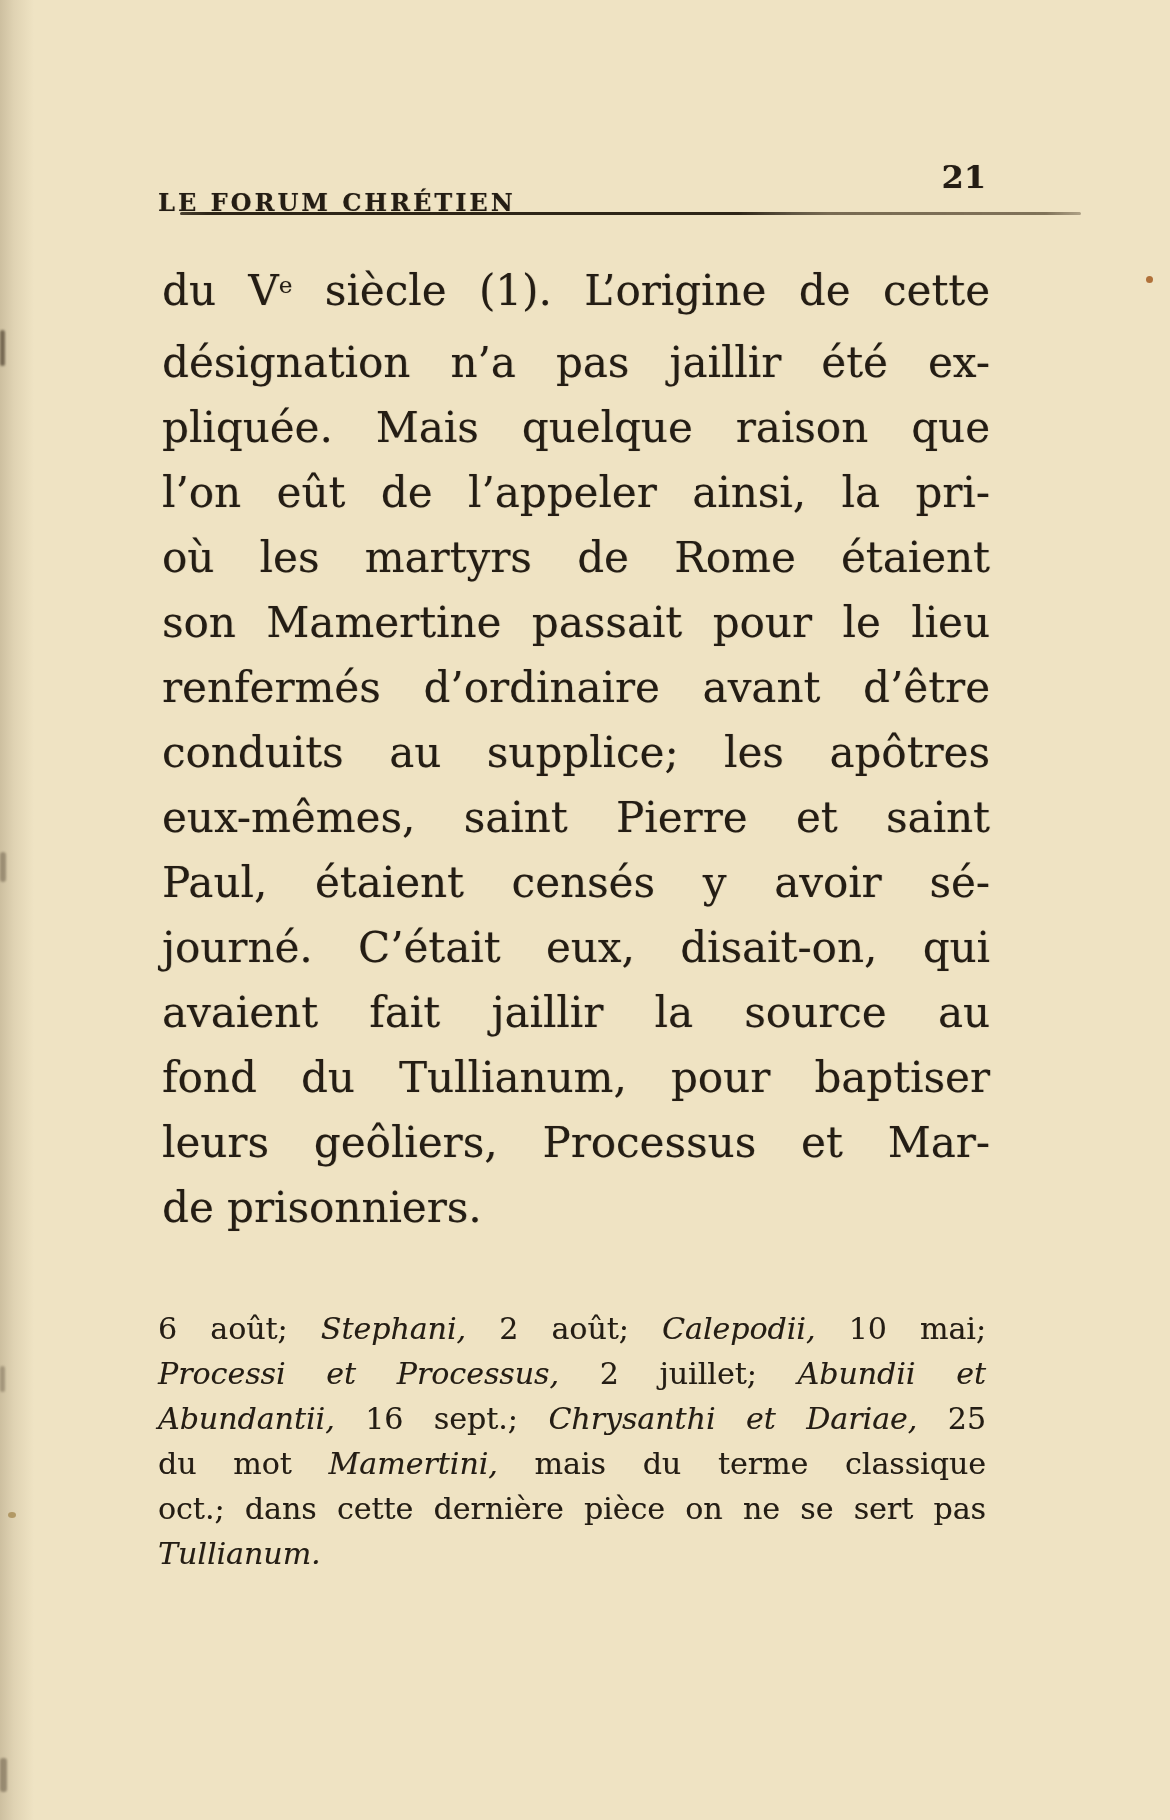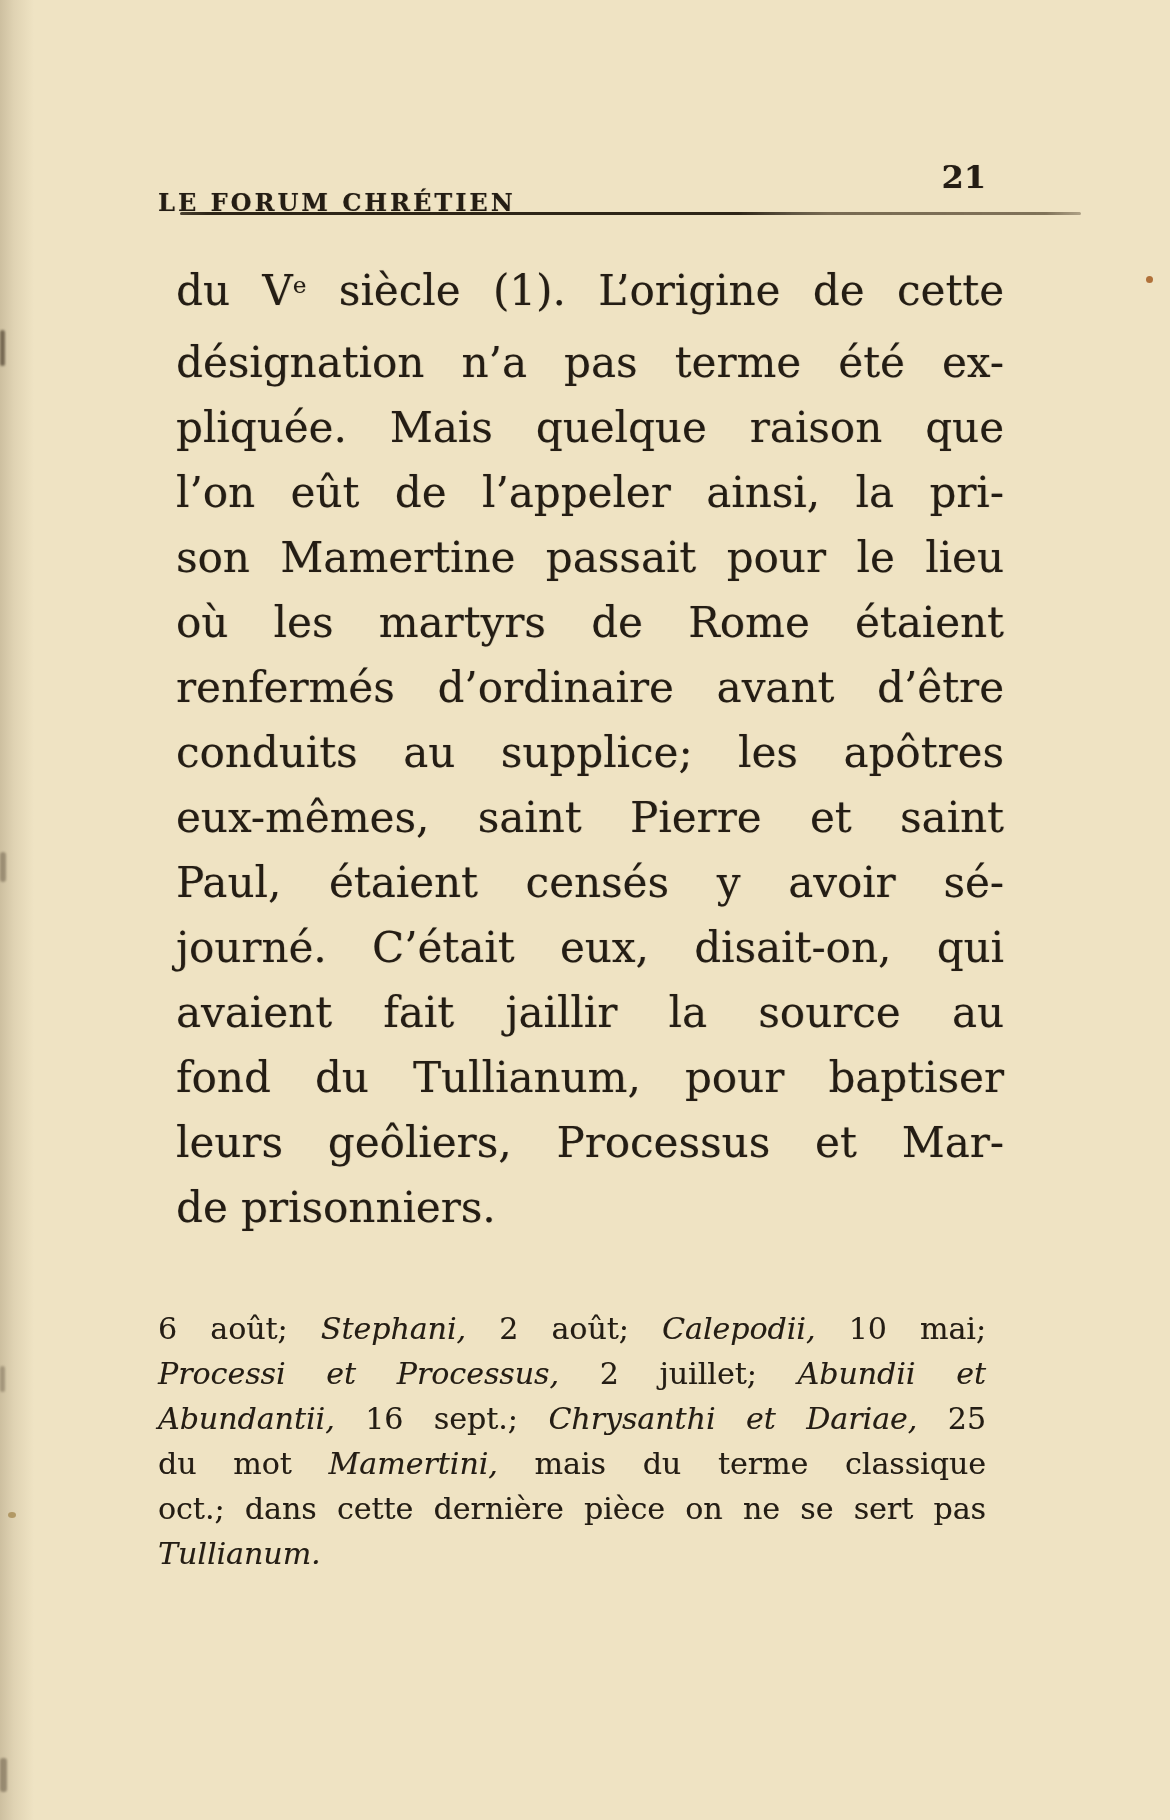--- a/index.html
+++ b/index.html
@@ -76,21 +76,21 @@
     height: 3px;
     border-radius: 2px;
     background: linear-gradient(90deg,
       rgba(46,37,23,0.85) 0%, #2e2517 3%, #2e2517 62%,
       rgba(46,37,23,0.75) 68%, rgba(80,66,44,0.75) 72%,
       rgba(80,66,44,0.7) 96%, rgba(80,66,44,0.4) 100%);
     filter: blur(0.3px);
   }
   .body-text {
     position: absolute;
-    left: 176px;
+    left: 162px;
     top: 258px;
     width: 828px;
     font-size: 42px;
     line-height: 65px;
     text-shadow: 0.4px 0.4px 0.8px rgba(36,29,20,0.40);
   }
   .footnote-text {
     position: absolute;
     left: 158px;
     top: 1306px;
@@ -133,25 +133,25 @@
 
   <div class="header-row">
     <div class="running-title">LE FORUM CHRÉTIEN</div>
     <div class="page-number">21</div>
   </div>
 
   <div class="header-rule"></div>
 
   <div class="body-text" id="body-text">
       <div class="tline"><span>du V</span><span class="sup">e</span><span> siècle (1). L’origine de cette</span></div>
-      <div class="tline"><span>désignation n’a pas terme été ex-</span></div>
+      <div class="tline"><span>désignation n’a pas jaillir été ex-</span></div>
       <div class="tline"><span>pliquée. Mais quelque raison que</span></div>
       <div class="tline"><span>l’on eût de l’appeler ainsi, la pri-</span></div>
+      <div class="tline"><span>où les martyrs de Rome étaient</span></div>
       <div class="tline"><span>son Mamertine passait pour le lieu</span></div>
-      <div class="tline"><span>où les martyrs de Rome étaient</span></div>
       <div class="tline"><span>renfermés d’ordinaire avant d’être</span></div>
       <div class="tline"><span>conduits au supplice; les apôtres</span></div>
       <div class="tline"><span>eux-mêmes, saint Pierre et saint</span></div>
       <div class="tline"><span>Paul, étaient censés y avoir sé-</span></div>
       <div class="tline"><span>journé. C’était eux, disait-on, qui</span></div>
       <div class="tline"><span>avaient fait jaillir la source au</span></div>
       <div class="tline"><span>fond du Tullianum, pour baptiser</span></div>
       <div class="tline"><span>leurs geôliers, Processus et Mar-</span></div>
       <div class="tline noj"><span>de prisonniers.</span></div>
     </div>

